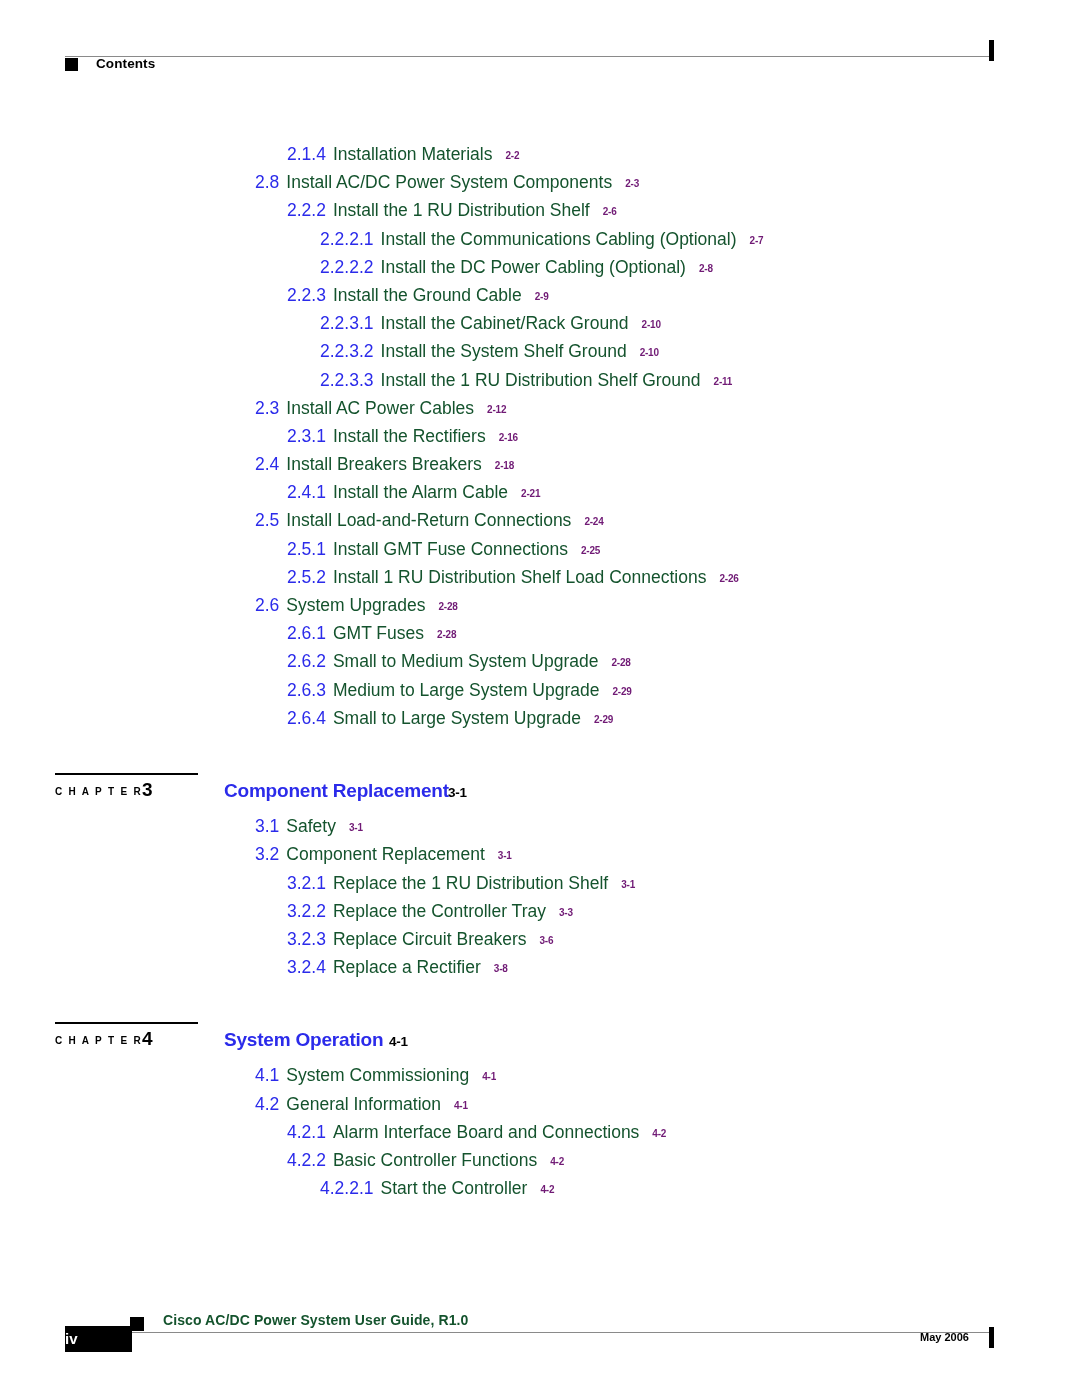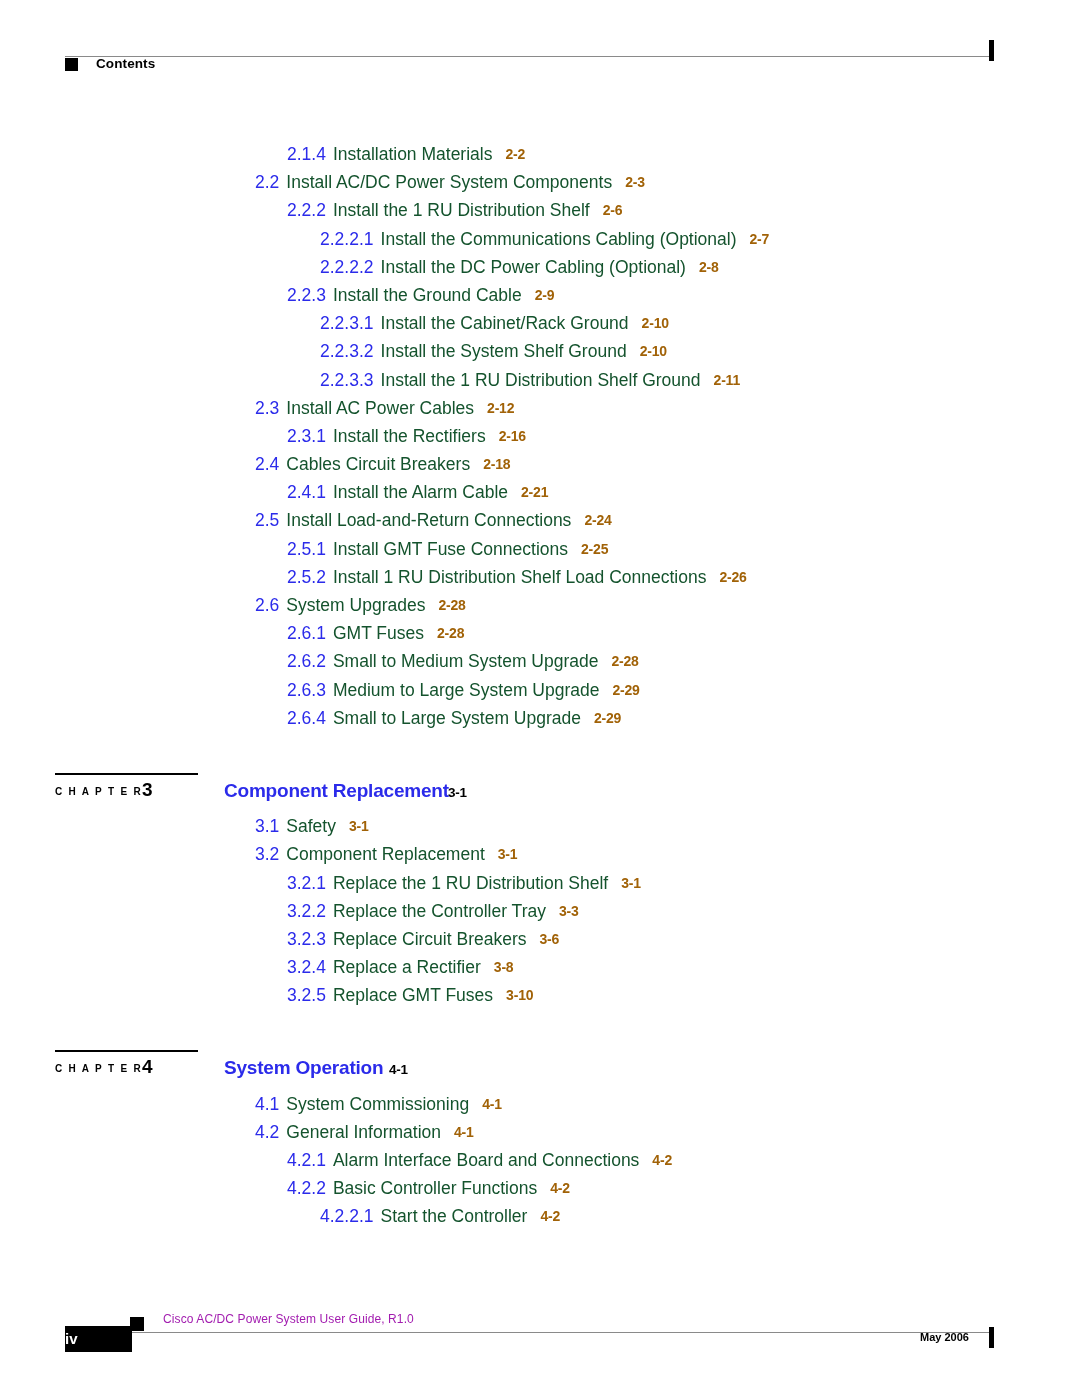--- a/index.html
+++ b/index.html
@@ -80,23 +80,23 @@
     color: #2b2bea;
   }
   .toc-entry .title {
     display: inline-block;
     color: #14532d;
     margin-left: 7px;
     text-align: center;
   }
   .toc-entry .pg {
     display: inline-block;
-    color: #a16207;
-    font-weight: bold;
-    font-size: 14px;
+    color: #701a75;
+    font-weight: bold;
+    font-size: 10px;
     margin-left: 13px;
     position: relative;
     top: -1px;
     letter-spacing: -0.2px;
   }
 
   
   .lvl2 { padding-left: 255px; }
   .lvl3 { padding-left: 287px; }
   .lvl4 { padding-left: 320px; }
@@ -187,23 +187,23 @@
     left: 130px;
     top: 1317px;
     width: 14px;
     height: 14px;
     background: #000000;
   }
   .footer-guide {
     position: absolute;
     left: 163px;
     top: 1312px;
-    font-size: 12px;
-    font-weight: normal;
-    color: #a21caf;
+    font-size: 14px;
+    font-weight: bold;
+    color: #14532d;
     letter-spacing: 0.1px;
     font-family: "Liberation Sans", sans-serif;
   }
   .footer-date {
     position: absolute;
     left: 920px;
     top: 1331px;
     font-size: 11px;
     font-weight: bold;
     color: #000000;
@@ -223,31 +223,31 @@
 
 <div class="page-header">
   <div class="header-rule"></div>
   <div class="header-tick"></div>
   <div class="header-square"></div>
   <div class="header-title">Contents</div>
 </div>
 
 <div class="toc" id="toc-root">
     <div class="toc-entry lvl3"><span class="num">2.1.4</span><span class="title">Installation Materials</span><span class="pg">2-2</span></div>
-    <div class="toc-entry lvl2"><span class="num">2.2</span><span class="title">Install AC/DC Power System Components</span><span class="pg">2-3</span></div>
+    <div class="toc-entry lvl2"><span class="num">2.8</span><span class="title">Install AC/DC Power System Components</span><span class="pg">2-3</span></div>
     <div class="toc-entry lvl3"><span class="num">2.2.2</span><span class="title">Install the 1 RU Distribution Shelf</span><span class="pg">2-6</span></div>
     <div class="toc-entry lvl4"><span class="num">2.2.2.1</span><span class="title">Install the Communications Cabling (Optional)</span><span class="pg">2-7</span></div>
     <div class="toc-entry lvl4"><span class="num">2.2.2.2</span><span class="title">Install the DC Power Cabling (Optional)</span><span class="pg">2-8</span></div>
     <div class="toc-entry lvl3"><span class="num">2.2.3</span><span class="title">Install the Ground Cable</span><span class="pg">2-9</span></div>
     <div class="toc-entry lvl4"><span class="num">2.2.3.1</span><span class="title">Install the Cabinet/Rack Ground</span><span class="pg">2-10</span></div>
     <div class="toc-entry lvl4"><span class="num">2.2.3.2</span><span class="title">Install the System Shelf Ground</span><span class="pg">2-10</span></div>
     <div class="toc-entry lvl4"><span class="num">2.2.3.3</span><span class="title">Install the 1 RU Distribution Shelf Ground</span><span class="pg">2-11</span></div>
     <div class="toc-entry lvl2"><span class="num">2.3</span><span class="title">Install AC Power Cables</span><span class="pg">2-12</span></div>
     <div class="toc-entry lvl3"><span class="num">2.3.1</span><span class="title">Install the Rectifiers</span><span class="pg">2-16</span></div>
-    <div class="toc-entry lvl2"><span class="num">2.4</span><span class="title">Cables Circuit Breakers</span><span class="pg">2-18</span></div>
+    <div class="toc-entry lvl2"><span class="num">2.4</span><span class="title">Install Breakers Breakers</span><span class="pg">2-18</span></div>
     <div class="toc-entry lvl3"><span class="num">2.4.1</span><span class="title">Install the Alarm Cable</span><span class="pg">2-21</span></div>
     <div class="toc-entry lvl2"><span class="num">2.5</span><span class="title">Install Load-and-Return Connections</span><span class="pg">2-24</span></div>
     <div class="toc-entry lvl3"><span class="num">2.5.1</span><span class="title">Install GMT Fuse Connections</span><span class="pg">2-25</span></div>
     <div class="toc-entry lvl3"><span class="num">2.5.2</span><span class="title">Install 1 RU Distribution Shelf Load Connections</span><span class="pg">2-26</span></div>
     <div class="toc-entry lvl2"><span class="num">2.6</span><span class="title">System Upgrades</span><span class="pg">2-28</span></div>
     <div class="toc-entry lvl3"><span class="num">2.6.1</span><span class="title">GMT Fuses</span><span class="pg">2-28</span></div>
     <div class="toc-entry lvl3"><span class="num">2.6.2</span><span class="title">Small to Medium System Upgrade</span><span class="pg">2-28</span></div>
     <div class="toc-entry lvl3"><span class="num">2.6.3</span><span class="title">Medium to Large System Upgrade</span><span class="pg">2-29</span></div>
     <div class="toc-entry lvl3"><span class="num">2.6.4</span><span class="title">Small to Large System Upgrade</span><span class="pg">2-29</span></div>
     <div class="gap-before-chapter"></div>
@@ -258,21 +258,20 @@
       <div class="chapter-title">Component Replacement</div>
       <div class="chapter-pg" style="left: 448px;">3-1</div>
     </div>
     <div class="gap-after-chapter"></div>
     <div class="toc-entry lvl2"><span class="num">3.1</span><span class="title">Safety</span><span class="pg">3-1</span></div>
     <div class="toc-entry lvl2"><span class="num">3.2</span><span class="title">Component Replacement</span><span class="pg">3-1</span></div>
     <div class="toc-entry lvl3"><span class="num">3.2.1</span><span class="title">Replace the 1 RU Distribution Shelf</span><span class="pg">3-1</span></div>
     <div class="toc-entry lvl3"><span class="num">3.2.2</span><span class="title">Replace the Controller Tray</span><span class="pg">3-3</span></div>
     <div class="toc-entry lvl3"><span class="num">3.2.3</span><span class="title">Replace Circuit Breakers</span><span class="pg">3-6</span></div>
     <div class="toc-entry lvl3"><span class="num">3.2.4</span><span class="title">Replace a Rectifier</span><span class="pg">3-8</span></div>
-    <div class="toc-entry lvl3"><span class="num">3.2.5</span><span class="title">Replace GMT Fuses</span><span class="pg">3-10</span></div>
     <div class="gap-before-chapter"></div>
     <div class="chapter-block">
       <div class="chapter-rule"></div>
       <div class="chapter-label">C H A P T E R</div>
       <div class="chapter-number">4</div>
       <div class="chapter-title">System Operation</div>
       <div class="chapter-pg" style="left: 389px;">4-1</div>
     </div>
     <div class="gap-after-chapter"></div>
     <div class="toc-entry lvl2"><span class="num">4.1</span><span class="title">System Commissioning</span><span class="pg">4-1</span></div>

